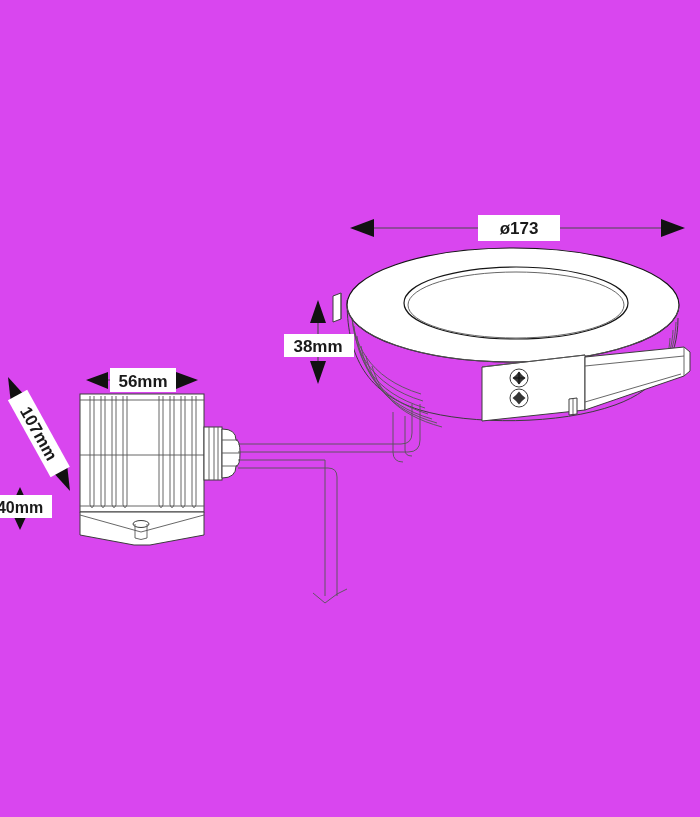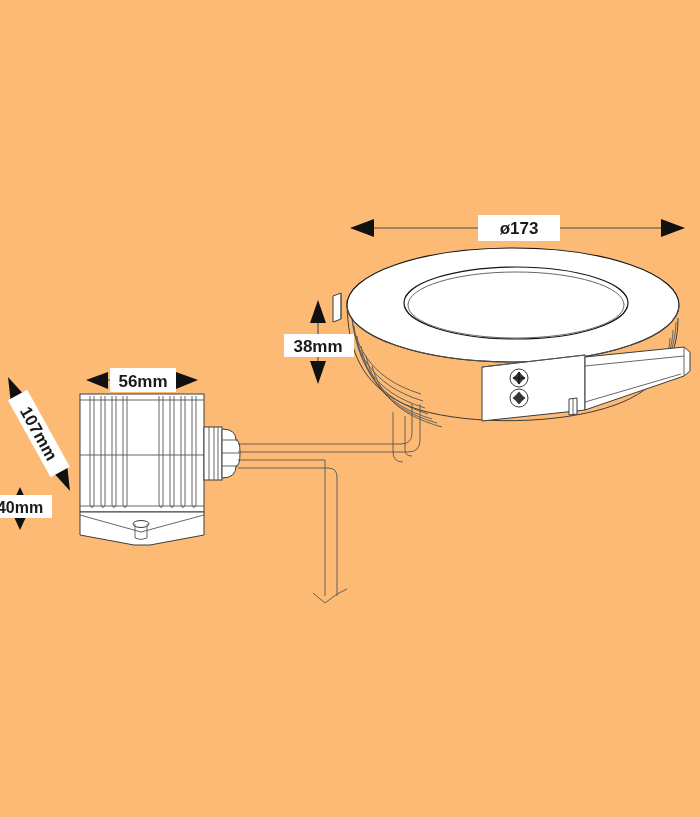--- a/index.html
+++ b/index.html
@@ -8,21 +8,21 @@
     padding: 0;
     background: #ffffff;
   }
   body {
     font-family: "Liberation Sans", sans-serif;
   }
   #stage {
     position: relative;
     width: 700px;
     height: 817px;
-    background: #fdba74;
+    background: #d946ef;
     overflow: hidden;
   }
   svg.drawing {
     position: absolute;
     left: 0;
     top: 0;
     width: 700px;
     height: 817px;
     display: block;
   }

